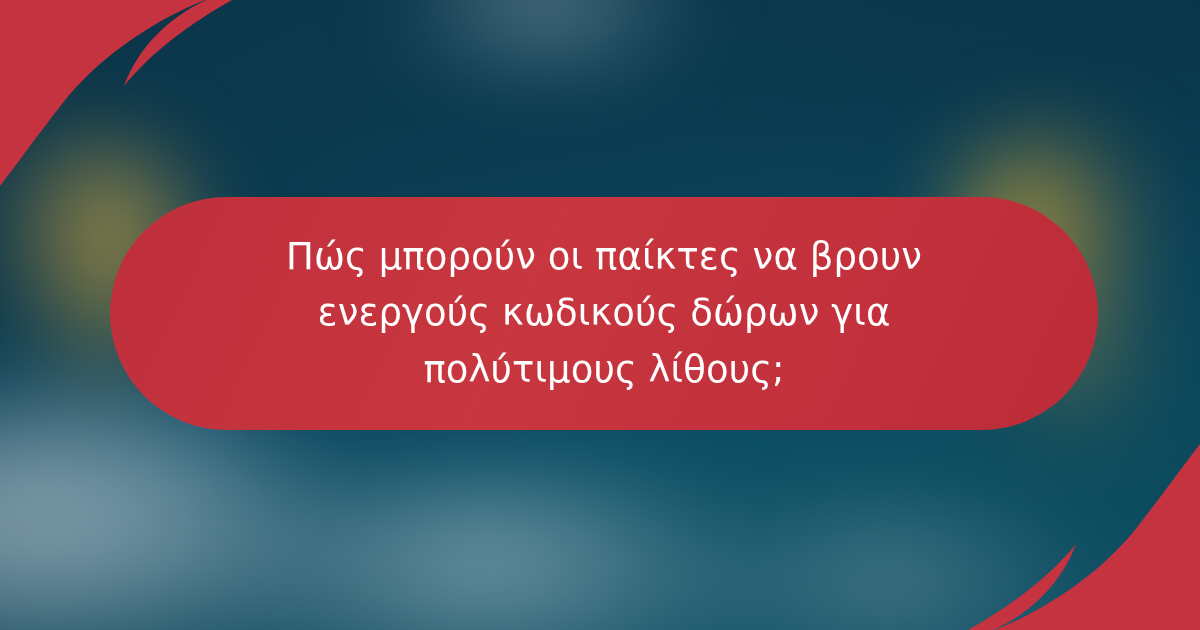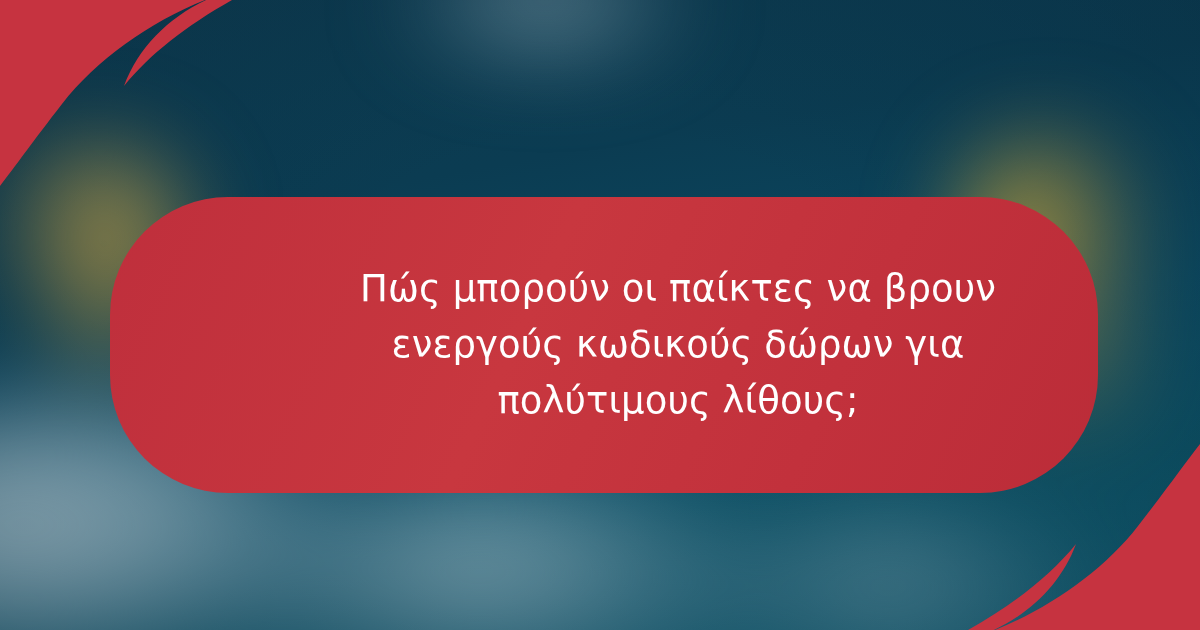--- a/index.html
+++ b/index.html
@@ -88,26 +88,26 @@
   }
   .corner-tl { left: 0; top: 0; }
   .corner-br { right: 0; bottom: 0; }
 
   
   .card {
     position: absolute;
     left: 110px;
     top: 197px;
     width: 988px;
-    height: 296px;
+    height: 233px;
     border-radius: 118px;
     background: linear-gradient(115deg, #bf2f3c 0%, #c8373f 42%, #c2313c 72%, #bb2c38 100%);
     display: flex;
     align-items: center;
-    justify-content: flex-end;
+    justify-content: center;
   }
   .card-text {
     color: #ffffff;
     font-family: "DejaVu Sans", sans-serif;
     font-size: 37px;
     font-weight: 400;
     line-height: 1.52;
     text-align: center;
     max-width: 760px;
     letter-spacing: 0.1px;

